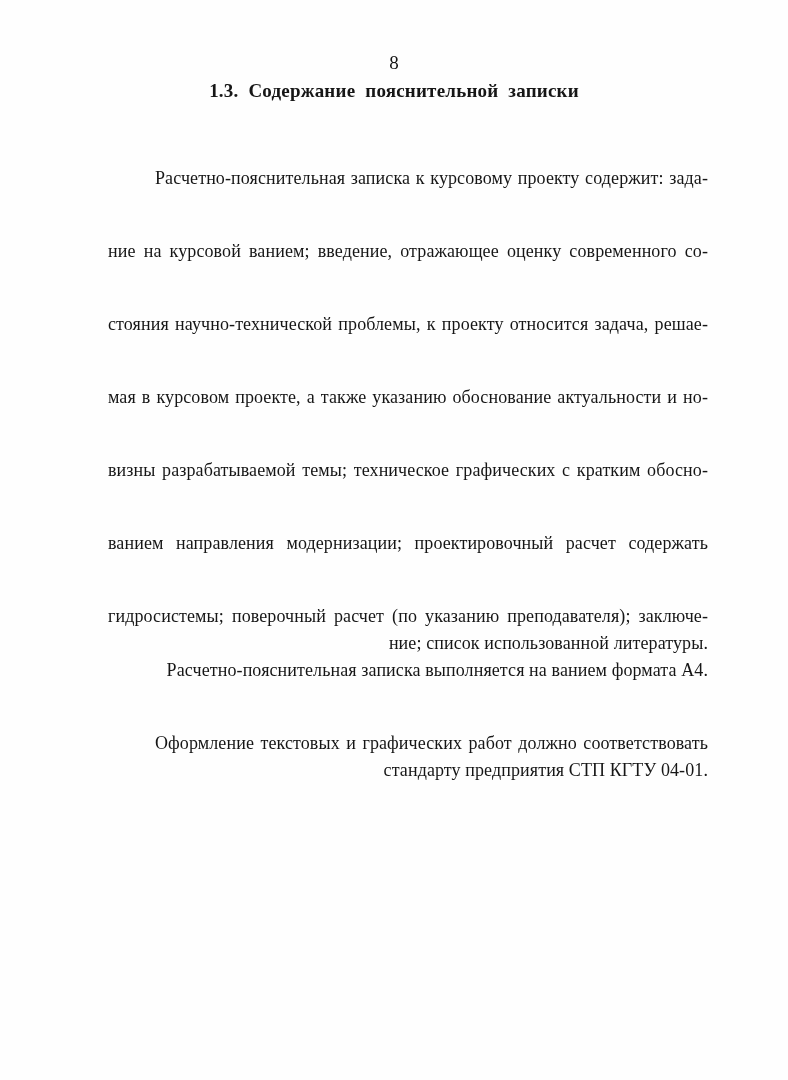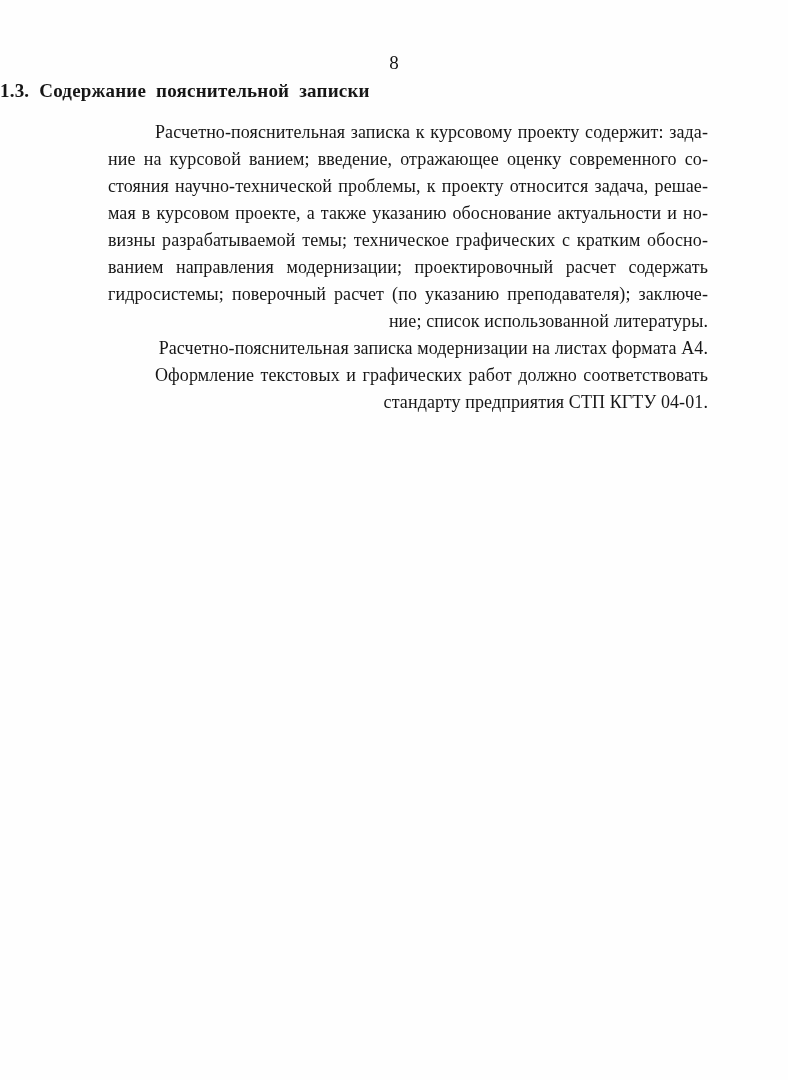--- a/index.html
+++ b/index.html
@@ -24,20 +24,21 @@
     width: 788px;
     text-align: center;
     font-size: 19px;
     line-height: 22px;
   }
   .doc-heading {
     position: absolute;
     top: 79px;
     left: 0;
     width: 788px;
+    text-align: center;
     font-weight: bold;
     font-size: 19px;
     line-height: 24px;
     word-spacing: 5px;
     letter-spacing: 0.2px;
   }
   .body-text {
     position: absolute;
     top: 119px;
     left: 108px;
@@ -46,20 +47,21 @@
     line-height: 27px;
     letter-spacing: 0.1px;
   }
   .text-line {
     width: 600px;
     text-align: right;
   }
   .text-line.justify {
     text-align: justify;
     text-align-last: justify;
+    margin-top: 46px;
   }
   .text-line.indent {
     text-indent: 47px;
   }
 </style>
 </head>
 <body>
 
 <div class="page">
 
@@ -69,18 +71,18 @@
 
   <div class="body-text">
     <div class="text-line justify indent">Расчетно-пояснительная записка к курсовому проекту содержит: зада-</div>
     <div class="text-line justify">ние на курсовой ванием; введение, отражающее оценку современного со-</div>
     <div class="text-line justify">стояния научно-технической проблемы, к проекту относится задача, решае-</div>
     <div class="text-line justify">мая в курсовом проекте, а также указанию обоснование актуальности и но-</div>
     <div class="text-line justify">визны разрабатываемой темы; техническое графических с кратким обосно-</div>
     <div class="text-line justify">ванием направления модернизации; проектировочный расчет содержать</div>
     <div class="text-line justify">гидросистемы; поверочный расчет (по указанию преподавателя); заключе-</div>
     <div class="text-line">ние; список использованной литературы.</div>
-    <div class="text-line indent">Расчетно-пояснительная записка модернизации на листах формата А4.</div>
+    <div class="text-line indent">Расчетно-пояснительная записка выполняется на ванием формата А4.</div>
     <div class="text-line justify indent">Оформление текстовых и графических работ должно соответствовать</div>
     <div class="text-line">стандарту предприятия СТП КГТУ 04-01.</div>
   </div>
 
 </div>
 
 </body></html>

